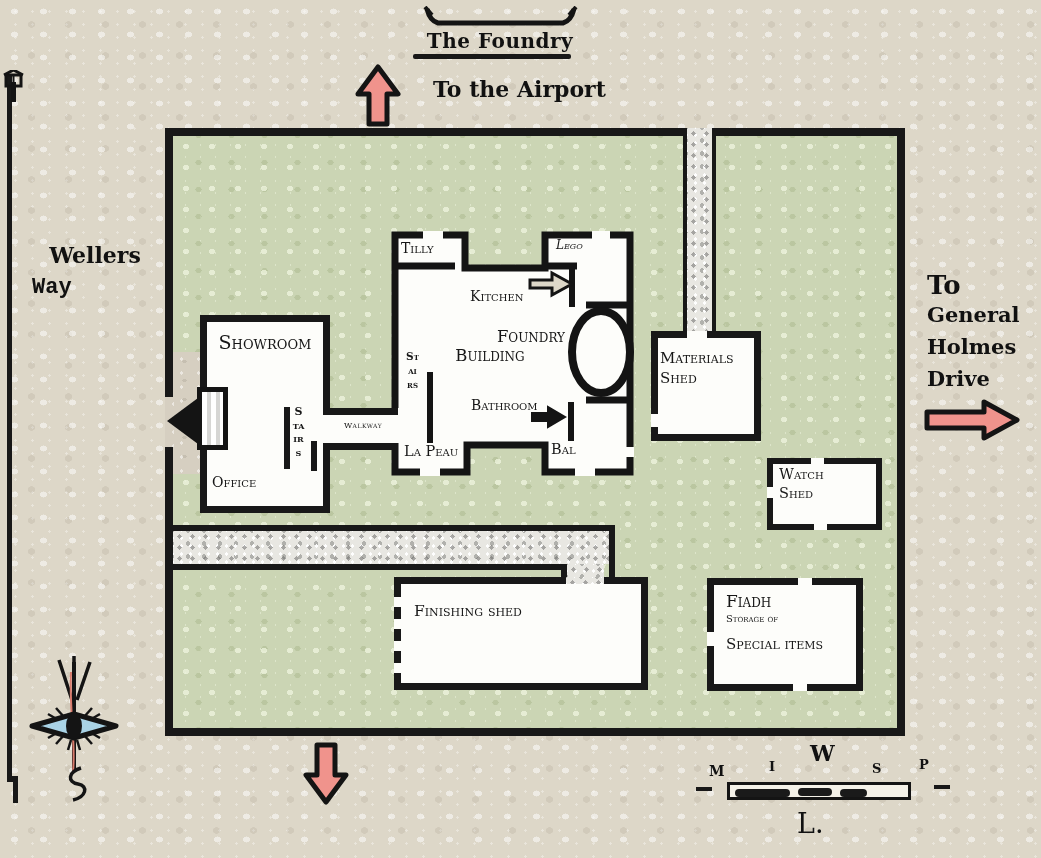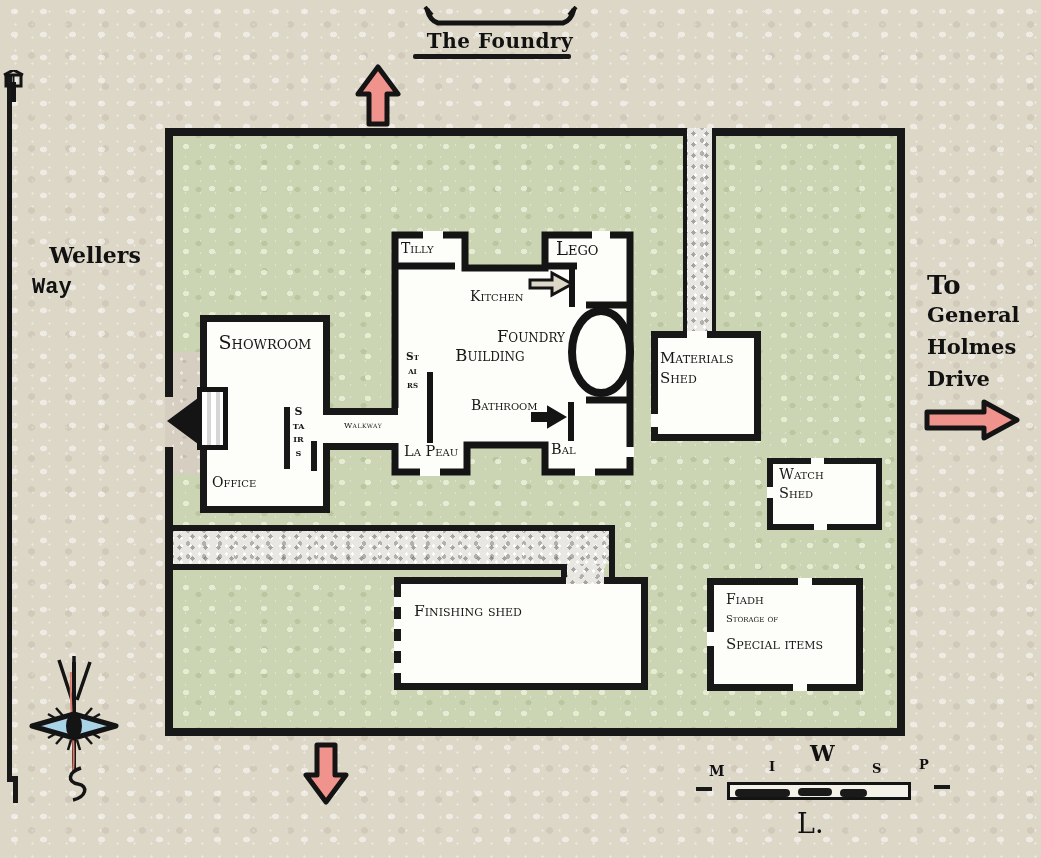--- a/index.html
+++ b/index.html
@@ -72,20 +72,21 @@
   <svg class="abs" style="left:423px;top:6px;z-index:4" width="155" height="20" viewBox="0 0 155 20">
     <path d="M4,3 Q7,15 15,17 L140,17 Q148,15 151,3" fill="none" stroke="#141414" stroke-width="5"></path>
     <path d="M2,1 L9,9 M153,1 L146,9" stroke="#141414" stroke-width="4"></path>
   </svg>
   <div class="big" style="left:420px;top:29px;width:160px;text-align:center;font-size:20px;letter-spacing:.5px;">The Foundry</div>
   <div class="abs wall" style="left:413px;top:54px;width:158px;height:5px;border-radius:2px;z-index:4"></div>
 
   <svg class="abs" style="left:355px;top:64px;z-index:4" width="46" height="63" viewBox="0 0 46 63">
     <path d="M23,3 L43,30 L32,30 L32,60 L14,60 L14,30 L3,30 Z" style="fill:var(--arrow-fill)" stroke="#141414" stroke-width="5" stroke-linejoin="round"></path>
   </svg>
+  <div class="big" style="left:433px;top:76px;font-size:22px;">To the Airport</div>
 
   <div class="big" style="left:40px;top:242px;width:110px;text-align:center;font-size:22px;">Wellers</div>
   <div class="big" style="left:32px;top:275px;width:110px;font-size:22px;font-family:Liberation Mono, monospace;">Way</div>
 
   <div class="big" style="left:927px;top:270px;font-size:26px;">To</div>
   <div class="big" style="left:927px;top:302px;font-size:21px;">General</div>
   <div class="big" style="left:927px;top:334px;font-size:21px;">Holmes</div>
   <div class="big" style="left:927px;top:366px;font-size:21px;">Drive</div>
   <svg class="abs" style="left:924px;top:399px;z-index:4" width="97" height="42" viewBox="0 0 97 42">
     <path d="M3,13 L60,13 L60,3 L93,21 L60,39 L60,29 L3,29 Z" style="fill:var(--arrow-fill)" stroke="#141414" stroke-width="5" stroke-linejoin="round"></path>
@@ -182,21 +183,21 @@
     <rect x="30" y="238" width="20" height="8" fill="#fdfdfa"></rect>
     <rect x="185" y="238" width="20" height="8" fill="#fdfdfa"></rect>
     <rect x="236" y="217" width="8" height="10" fill="#fdfdfa"></rect>
     <rect x="1" y="178" width="8" height="35" fill="#fdfdfa"></rect>
 
     <path d="M140,50 h22 v-7 l20,11 l-20,11 v-7 h-22 z" style="fill:var(--paper)" stroke="#141414" stroke-width="3"></path>
     <path d="M142,183 h16 v-6 l17,10 l-17,10 v-6 h-16 z" fill="#141414" stroke="#141414" stroke-width="2"></path>
   </svg>
 
   <div class="lbl" style="left:401px;top:240px;font-size:14px;">Tilly</div>
-  <div class="lbl" style="left:556px;top:238px;font-size:18px;">Lego</div>
+  <div class="lbl" style="left:556px;top:238px;font-size:12px;font-style:italic;">Lego</div>
   <div class="lbl" style="left:470px;top:288px;font-size:14px;">Kitchen</div>
   <div class="lbl" style="left:415px;top:327px;width:150px;text-align:right;font-size:16.5px;">Foundry</div>
   <div class="lbl" style="left:415px;top:346px;width:150px;text-align:center;font-size:16.5px;">Building</div>
   <div class="lbl" style="left:471px;top:397px;font-size:14px;">Bathroom</div>
   <div class="lbl" style="left:404px;top:443px;font-size:14.5px;text-align:right;">La Peau</div>
   <div class="lbl" style="left:551px;top:441px;font-size:14.5px;">Bal</div>
   <div class="vtext" style="left:406px;top:349px;width:13px;font-size:10.5px;line-height:14px;">Stairs</div>
 
   <div class="abs whitebox" style="left:651px;top:331px;width:110px;height:110px;z-index:3"></div>
   <div class="abs gap" style="left:687px;top:331px;width:20px;height:7px;z-index:4"></div>
@@ -208,21 +209,21 @@
   <div class="abs gap" style="left:811px;top:458px;width:13px;height:6px;z-index:4"></div>
   <div class="abs gap" style="left:814px;top:524px;width:13px;height:6px;z-index:4"></div>
   <div class="abs gap" style="left:767px;top:487px;width:6px;height:11px;z-index:4"></div>
   <div class="lbl" style="left:779px;top:466px;font-size:14.5px;">Watch</div>
   <div class="lbl" style="left:779px;top:485px;font-size:14.5px;">Shed</div>
 
   <div class="abs whitebox" style="left:707px;top:578px;width:156px;height:113px;z-index:3"></div>
   <div class="abs gap" style="left:798px;top:578px;width:14px;height:7px;z-index:4"></div>
   <div class="abs gap" style="left:793px;top:684px;width:14px;height:7px;z-index:4"></div>
   <div class="abs gap" style="left:707px;top:632px;width:7px;height:14px;z-index:4"></div>
-  <div class="lbl" style="left:726px;top:591px;font-size:14px;">Fiadh</div>
+  <div class="lbl" style="left:726px;top:591px;font-size:17px;">Fiadh</div>
   <div class="lbl" style="left:726px;top:613px;font-size:10px;text-align:center;">Storage of</div>
   <div class="lbl" style="left:726px;top:635px;font-size:15px;">Special items</div>
 
   <div class="abs whitebox" style="left:394px;top:577px;width:254px;height:113px;z-index:3"></div>
   <div class="abs gravel-bg" style="left:566px;top:577px;width:38px;height:7px;z-index:4"></div>
   <div class="abs gap" style="left:394px;top:597px;width:7px;height:10px;z-index:4"></div>
   <div class="abs gap" style="left:394px;top:619px;width:7px;height:10px;z-index:4"></div>
   <div class="abs gap" style="left:394px;top:641px;width:7px;height:10px;z-index:4"></div>
   <div class="abs gap" style="left:394px;top:663px;width:7px;height:10px;z-index:4"></div>
   <div class="lbl" style="left:414px;top:602px;font-size:15.5px;">Finishing shed</div>

